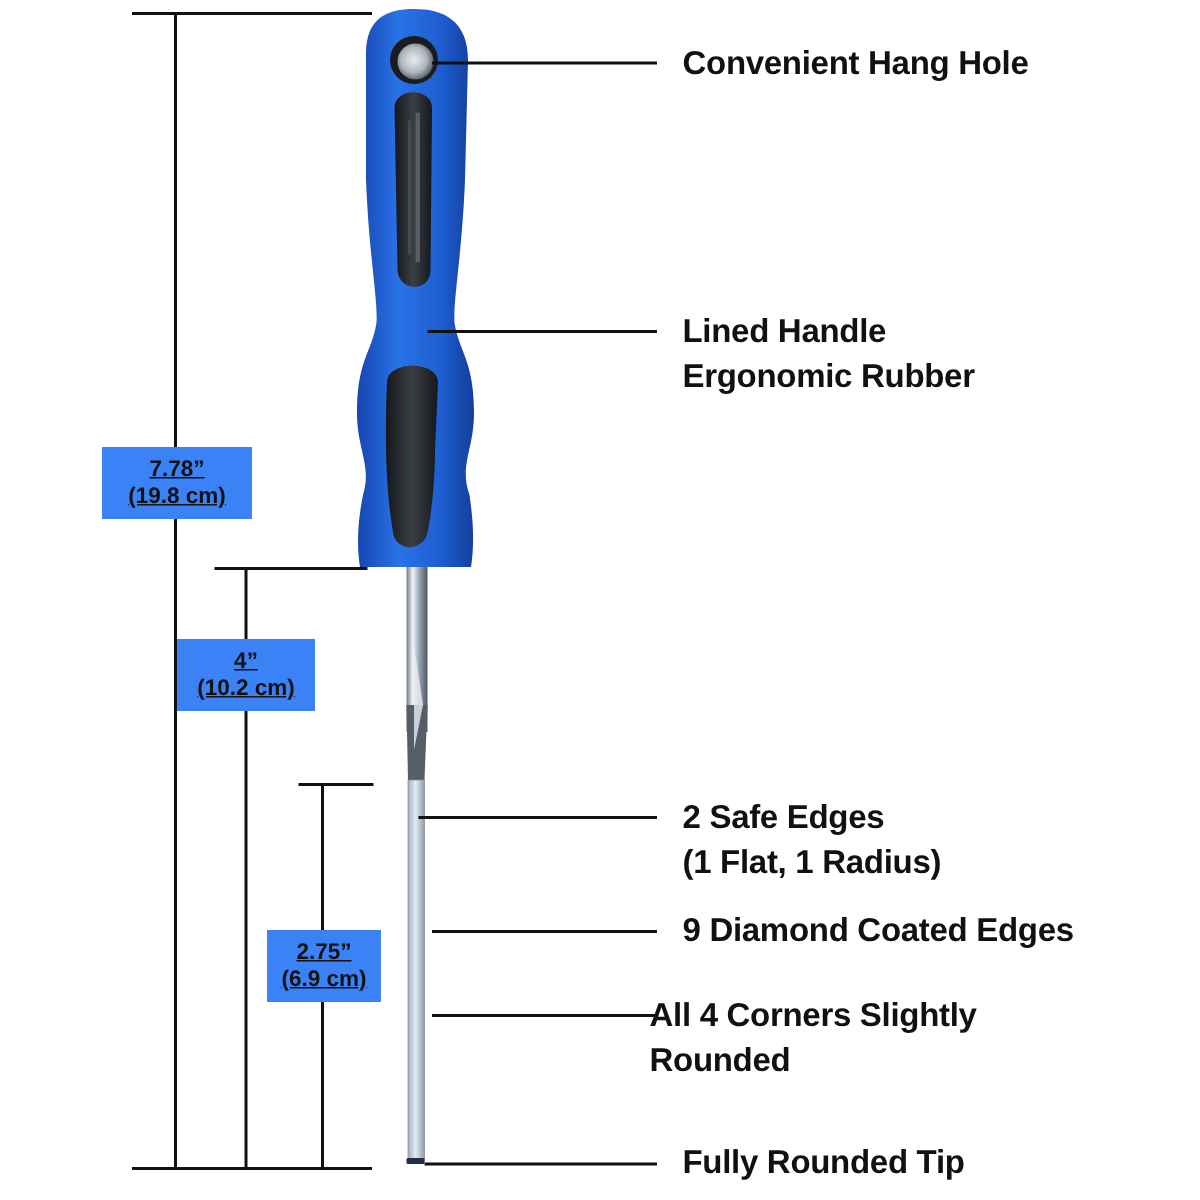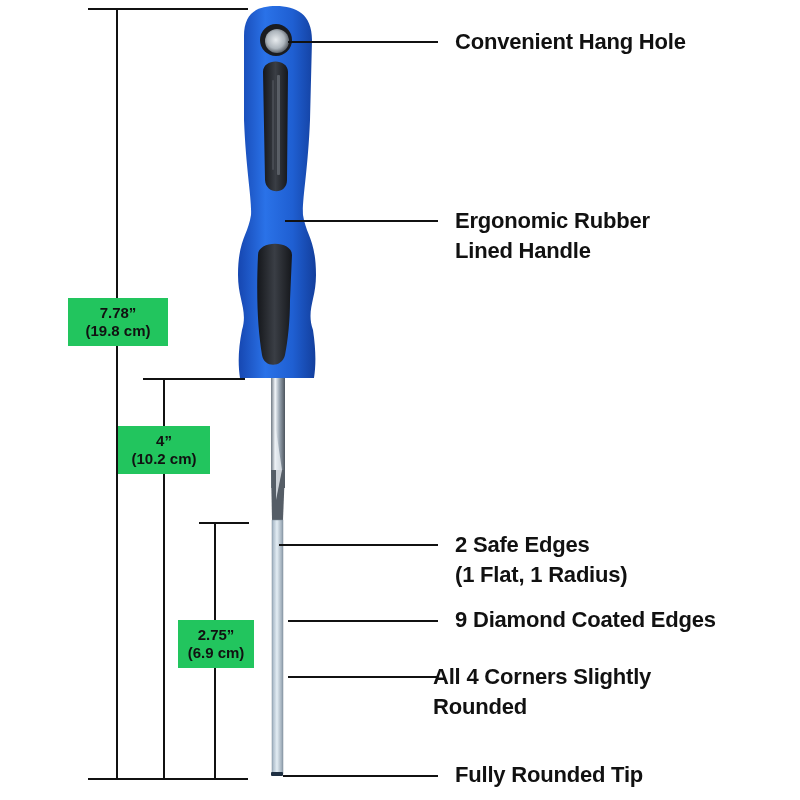--- a/index.html
+++ b/index.html
@@ -1,21 +1,21 @@
 <!DOCTYPE html>
 <html><head>
   <meta charset="utf-8">
   <style>
     html, body { margin: 0; padding: 0; background: #ffffff; }
     body { width: 800px; height: 800px; position: relative; overflow: hidden;
            font-family: "Liberation Sans", "DejaVu Sans", sans-serif; color: #111; }
     .hline { position: absolute; height: 2px; background: #111; }
     .vline { position: absolute; width: 2px; background: #111; }
     .dim-label { position: absolute; text-align: center; font-weight: bold;
-                 font-size: 15px; line-height: 18px; color: #111; background: #22c55e; }
+                 font-size: 15px; line-height: 18px; color: #111; background: #3b82f6; text-decoration: underline; }
     .callout { position: absolute; font-weight: bold; font-size: 22px; line-height: 30px;
                color: #111; letter-spacing: -0.2px; }
     .callout span { display: block; }
     svg { position: absolute; left: 0; top: 0; }
   </style>
 </head>
 <body>
 
 <svg width="800" height="800" viewBox="0 0 800 800">
   <defs>
@@ -117,22 +117,22 @@
 <div class="hline" style="left:285px; top:220px; width:153px;"></div>
 <div class="hline" style="left:279px; top:544px; width:159px;"></div>
 <div class="hline" style="left:288px; top:620px; width:150px;"></div>
 <div class="hline" style="left:288px; top:676px; width:150px;"></div>
 <div class="hline" style="left:283px; top:775px; width:155px;"></div>
 
 <div class="callout" style="left:455px; top:27px;">
   <span>Convenient Hang Hole</span>
 </div>
 <div class="callout" style="left:455px; top:206px;">
+  <span>Lined Handle</span>
   <span>Ergonomic Rubber</span>
-  <span>Lined Handle</span>
 </div>
 <div class="callout" style="left:455px; top:530px;">
   <span>2 Safe Edges</span>
   <span>(1 Flat, 1 Radius)</span>
 </div>
 <div class="callout" style="left:455px; top:605px;">
   <span>9 Diamond Coated Edges</span>
 </div>
 <div class="callout" style="left:433px; top:662px;">
   <span>All 4 Corners Slightly</span>

